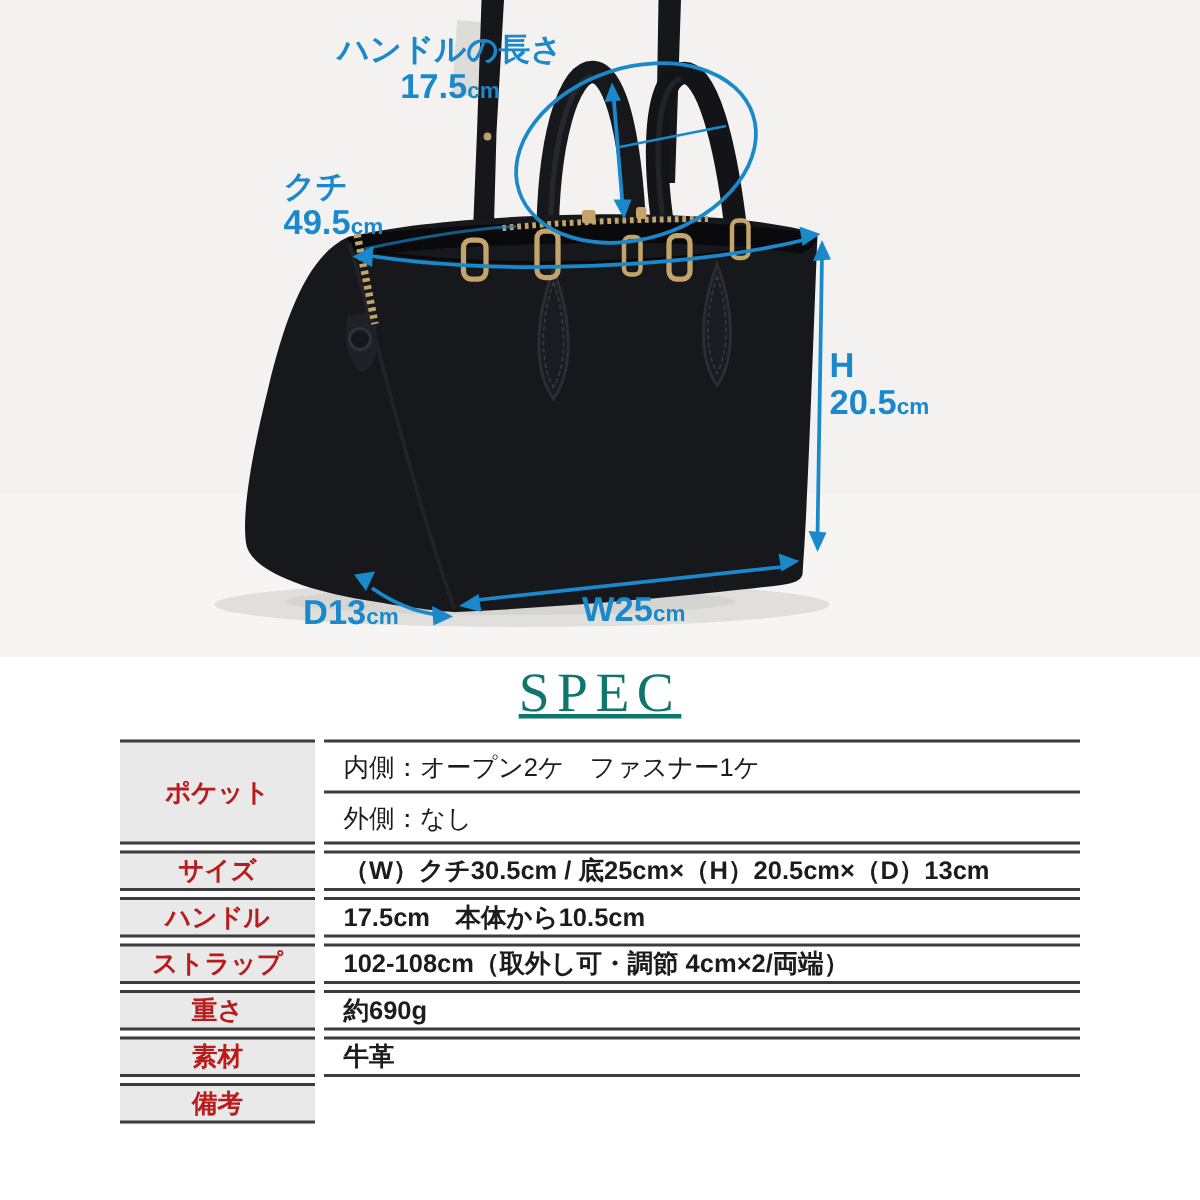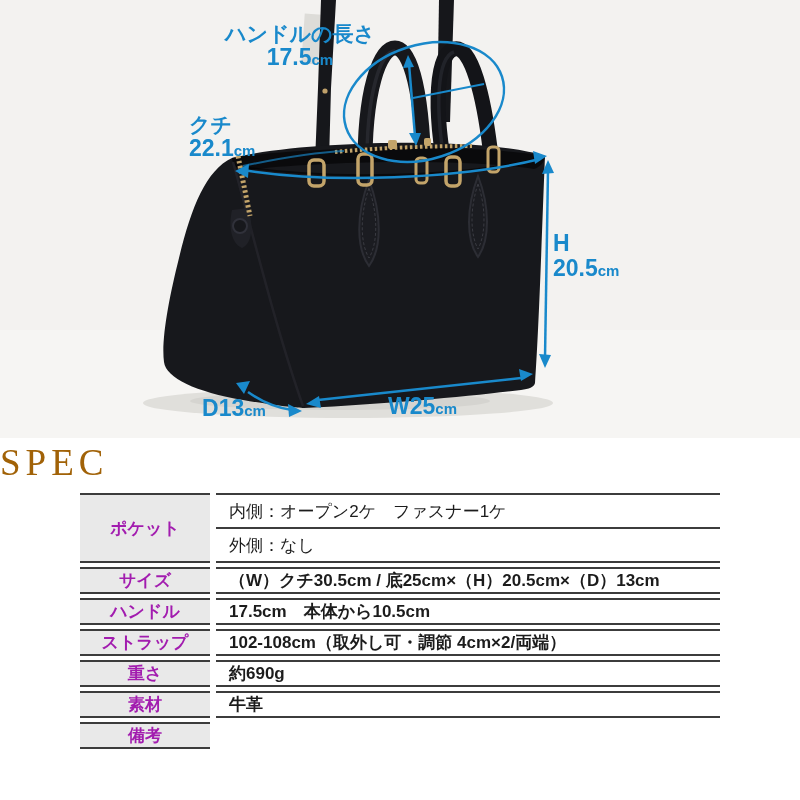--- a/index.html
+++ b/index.html
@@ -13,31 +13,31 @@
   .annotations{position:absolute;left:0;top:0;width:800px;height:438px;pointer-events:none}
   .ann{position:absolute;font-weight:700;line-height:1.1;white-space:nowrap}
   .ann .lbl{font-size:21px}
   .ann .big{font-size:23px}
   .ann .val{font-size:23px}
   .ann .unit{font-size:15px}
   .ann.center{text-align:center}
   .gap{display:inline-block;width:7px}
   
   .spec-heading{
-    margin:3px 0 9px;color:#a16207;
+    text-align:center;margin:3px 0 9px;color:#0f766e;
     font-family:"Liberation Serif","DejaVu Serif",serif;
-    font-size:37px;font-weight:400;letter-spacing:5px;
+    font-size:37px;font-weight:400;letter-spacing:5px;text-decoration:underline;
   }
   
   .spec-table{width:640px;margin:0 auto;display:flex;flex-direction:column;gap:4px}
   .srow{display:flex;gap:6px}
   .cell{border-top:2px solid #3c3c3c;border-bottom:2px solid #3c3c3c;box-sizing:border-box}
   .slabel{
     width:130px;background:#e9e9e9;display:flex;align-items:center;justify-content:center;
-    font-size:17px;font-weight:700;color:#a21caf;flex:none;
+    font-size:17px;font-weight:700;color:#b91c1c;flex:none;
   }
   .svalue{
     flex:1;display:flex;align-items:center;padding-left:13px;min-height:26px;
     font-size:17px;font-weight:700;color:#1c1c1c;
   }
   .smulti{flex:1;display:flex;flex-direction:column}
   .subline{
     display:flex;align-items:center;padding-left:13px;height:32px;
     font-size:17px;font-weight:400;color:#1c1c1c;
   }
@@ -124,21 +124,21 @@
     </g>
   </svg>
 
   <div class="annotations" style="color: rgb(25, 137, 203);">
     <div class="ann center" style="left:212px;top:22px;width:176px">
       <div><span class="lbl">ハンドルの長さ</span></div>
       <div><span class="val">17.5</span><span class="unit">cm</span></div>
     </div>
     <div class="ann" style="left:189px;top:113px">
       <div><span class="lbl">クチ</span></div>
-      <div><span class="val">22.1</span><span class="unit">cm</span></div>
+      <div><span class="val">49.5</span><span class="unit">cm</span></div>
     </div>
     <div class="ann" style="left:553px;top:231px">
       <div><span class="big">H</span></div>
       <div><span class="val">20.5</span><span class="unit">cm</span></div>
     </div>
     <div class="ann" style="left:202px;top:396px">
       <span class="big">D</span><span class="val">13</span><span class="unit">cm</span>
     </div>
     <div class="ann" style="left:388px;top:394px">
       <span class="big">W</span><span class="val">25</span><span class="unit">cm</span>

